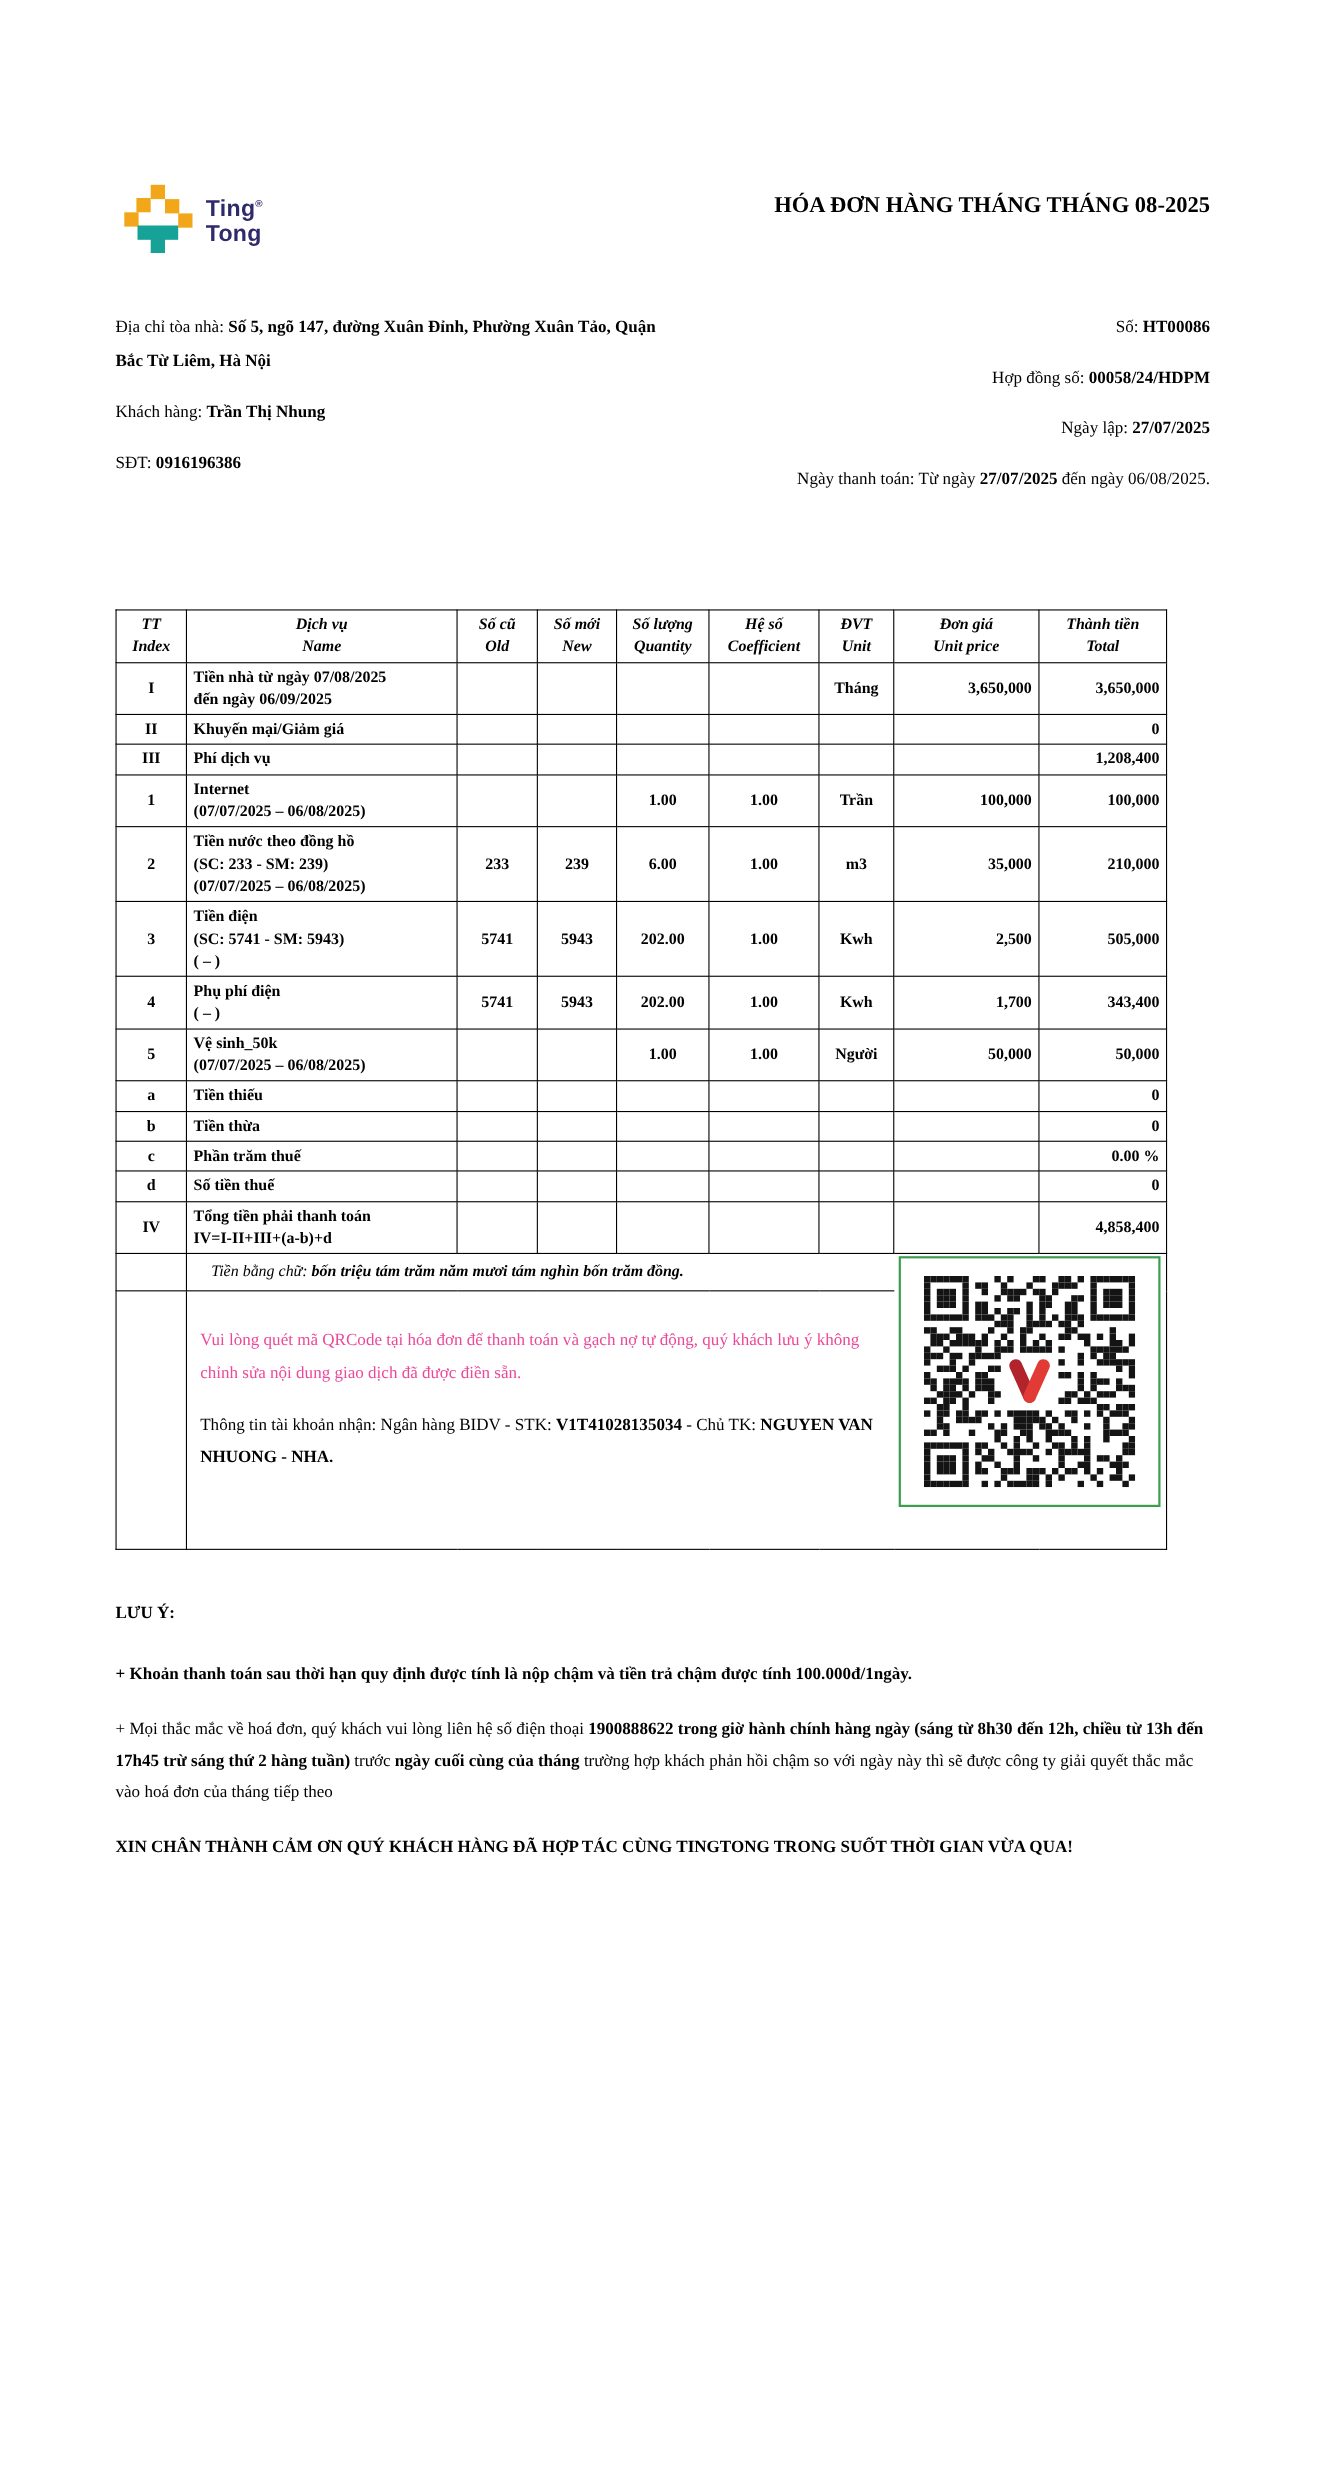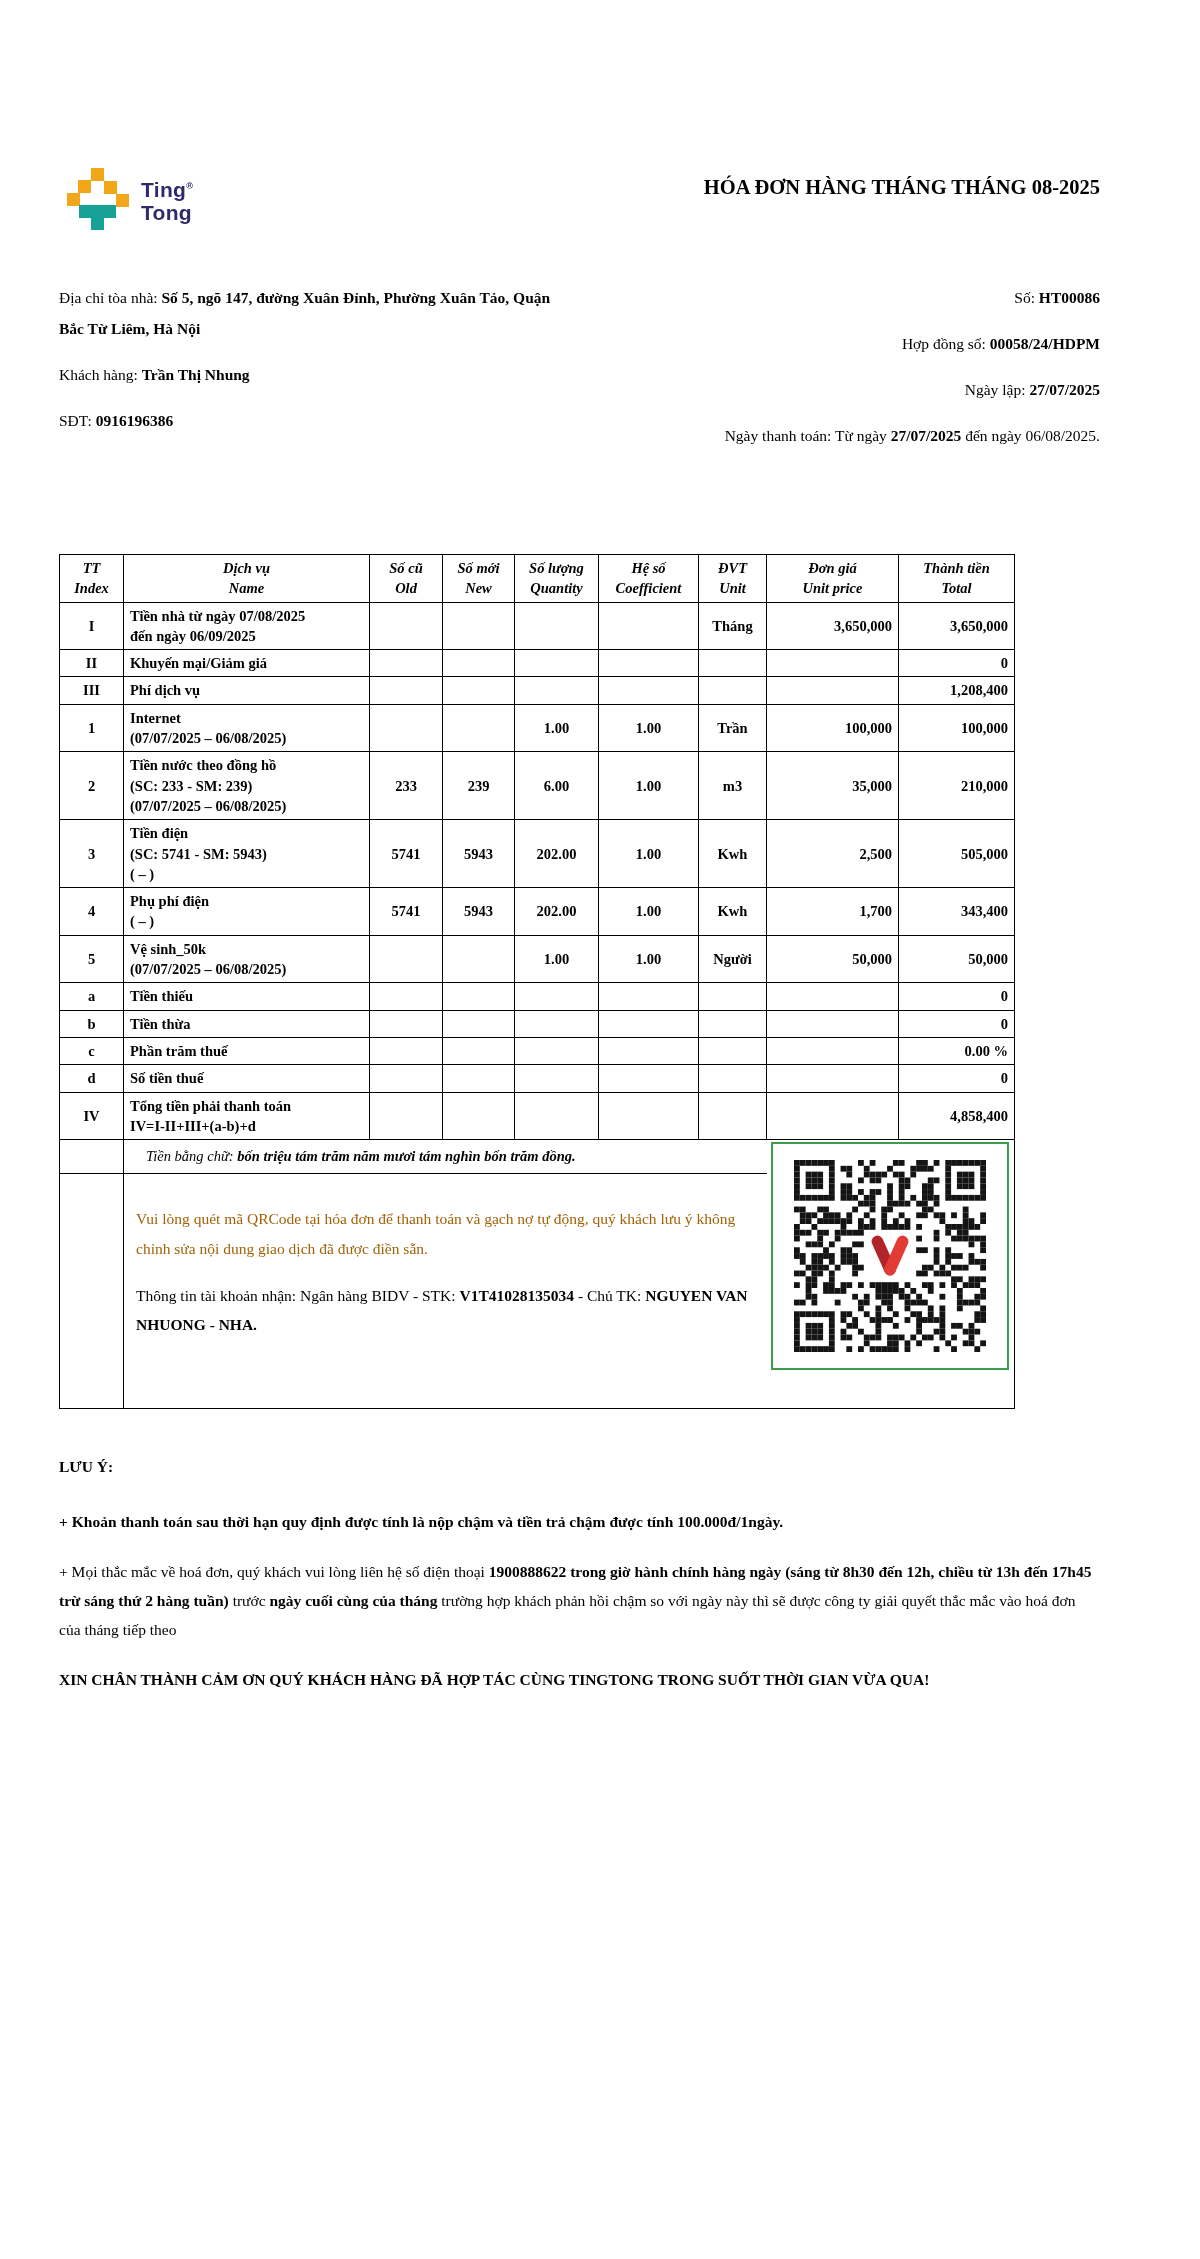--- a/index.html
+++ b/index.html
@@ -1,19 +1,19 @@
 <!DOCTYPE html>
 <html><head>
 <meta charset="utf-8">
 <style>
   *{margin:0;padding:0;box-sizing:border-box}
   html,body{background:#ffffff}
   .page{width:1200px;height:2259px;position:relative;background:#fff;overflow:hidden;
         font-family:"Liberation Serif","DejaVu Serif",serif;color:#000;font-size:15.5px;}
-  .content{padding:168px 100px 0 59px;}
+  .content{padding:168px 100px 0 105px;}
 
   
   .hdr{display:flex;justify-content:space-between;align-items:flex-start;}
   .logo{display:flex;gap:10px;margin-left:8px;}
   .logo-icon{position:relative;width:64px;height:62px;flex:0 0 auto;}
   .logo-icon i{position:absolute;display:block;}
   .px-y{background:#f2a71b;width:13px;height:13px;}
   .px-t{background:#16a296;}
   .logo-text{font-family:"Liberation Sans","DejaVu Sans",sans-serif;font-weight:bold;color:#2f2a6b;
              font-size:21px;line-height:1.1;letter-spacing:.3px;padding-top:10px;}
@@ -753,21 +753,21 @@
                   <path d="M86 84 L99 113" stroke="#b2242c" stroke-width="12" stroke-linecap="round" fill="none"></path>
                   <path d="M99 113 L112 84" stroke="#e23a34" stroke-width="12" stroke-linecap="round" fill="none"></path>
                 </svg>
             </div>
           </td>
         </tr>
         <tr>
           <td class="col-idx"></td>
           <td class="pay-cell" colspan="6">
             <div class="pay-text">
-              <p class="pay-note-red" style="color: #a16207;">Vui lòng quét mã QRCode tại hóa đơn để thanh toán và gạch nợ tự động, quý khách lưu ý không chỉnh sửa nội dung giao dịch đã được điền sẵn.</p>
+              <p class="pay-note-red" style="color: #ec4899;">Vui lòng quét mã QRCode tại hóa đơn để thanh toán và gạch nợ tự động, quý khách lưu ý không chỉnh sửa nội dung giao dịch đã được điền sẵn.</p>
               <p><span>Thông tin tài khoản nhận: Ngân hàng BIDV - STK: </span><span style="font-weight: bold;">V1T41028135034</span><span> - Chủ TK: </span><span style="font-weight: bold;">NGUYEN VAN NHUONG - NHA</span><span style="font-weight: bold;">.</span></p>
             </div>
           </td>
         </tr>
       </tbody>
     </table>
 
     <div class="footer">
       <p class="luu-y">LƯU Ý:</p>
       <p class="note note-bold">+ Khoản thanh toán sau thời hạn quy định được tính là nộp chậm và tiền trả chậm được tính 100.000đ/1ngày.</p>

